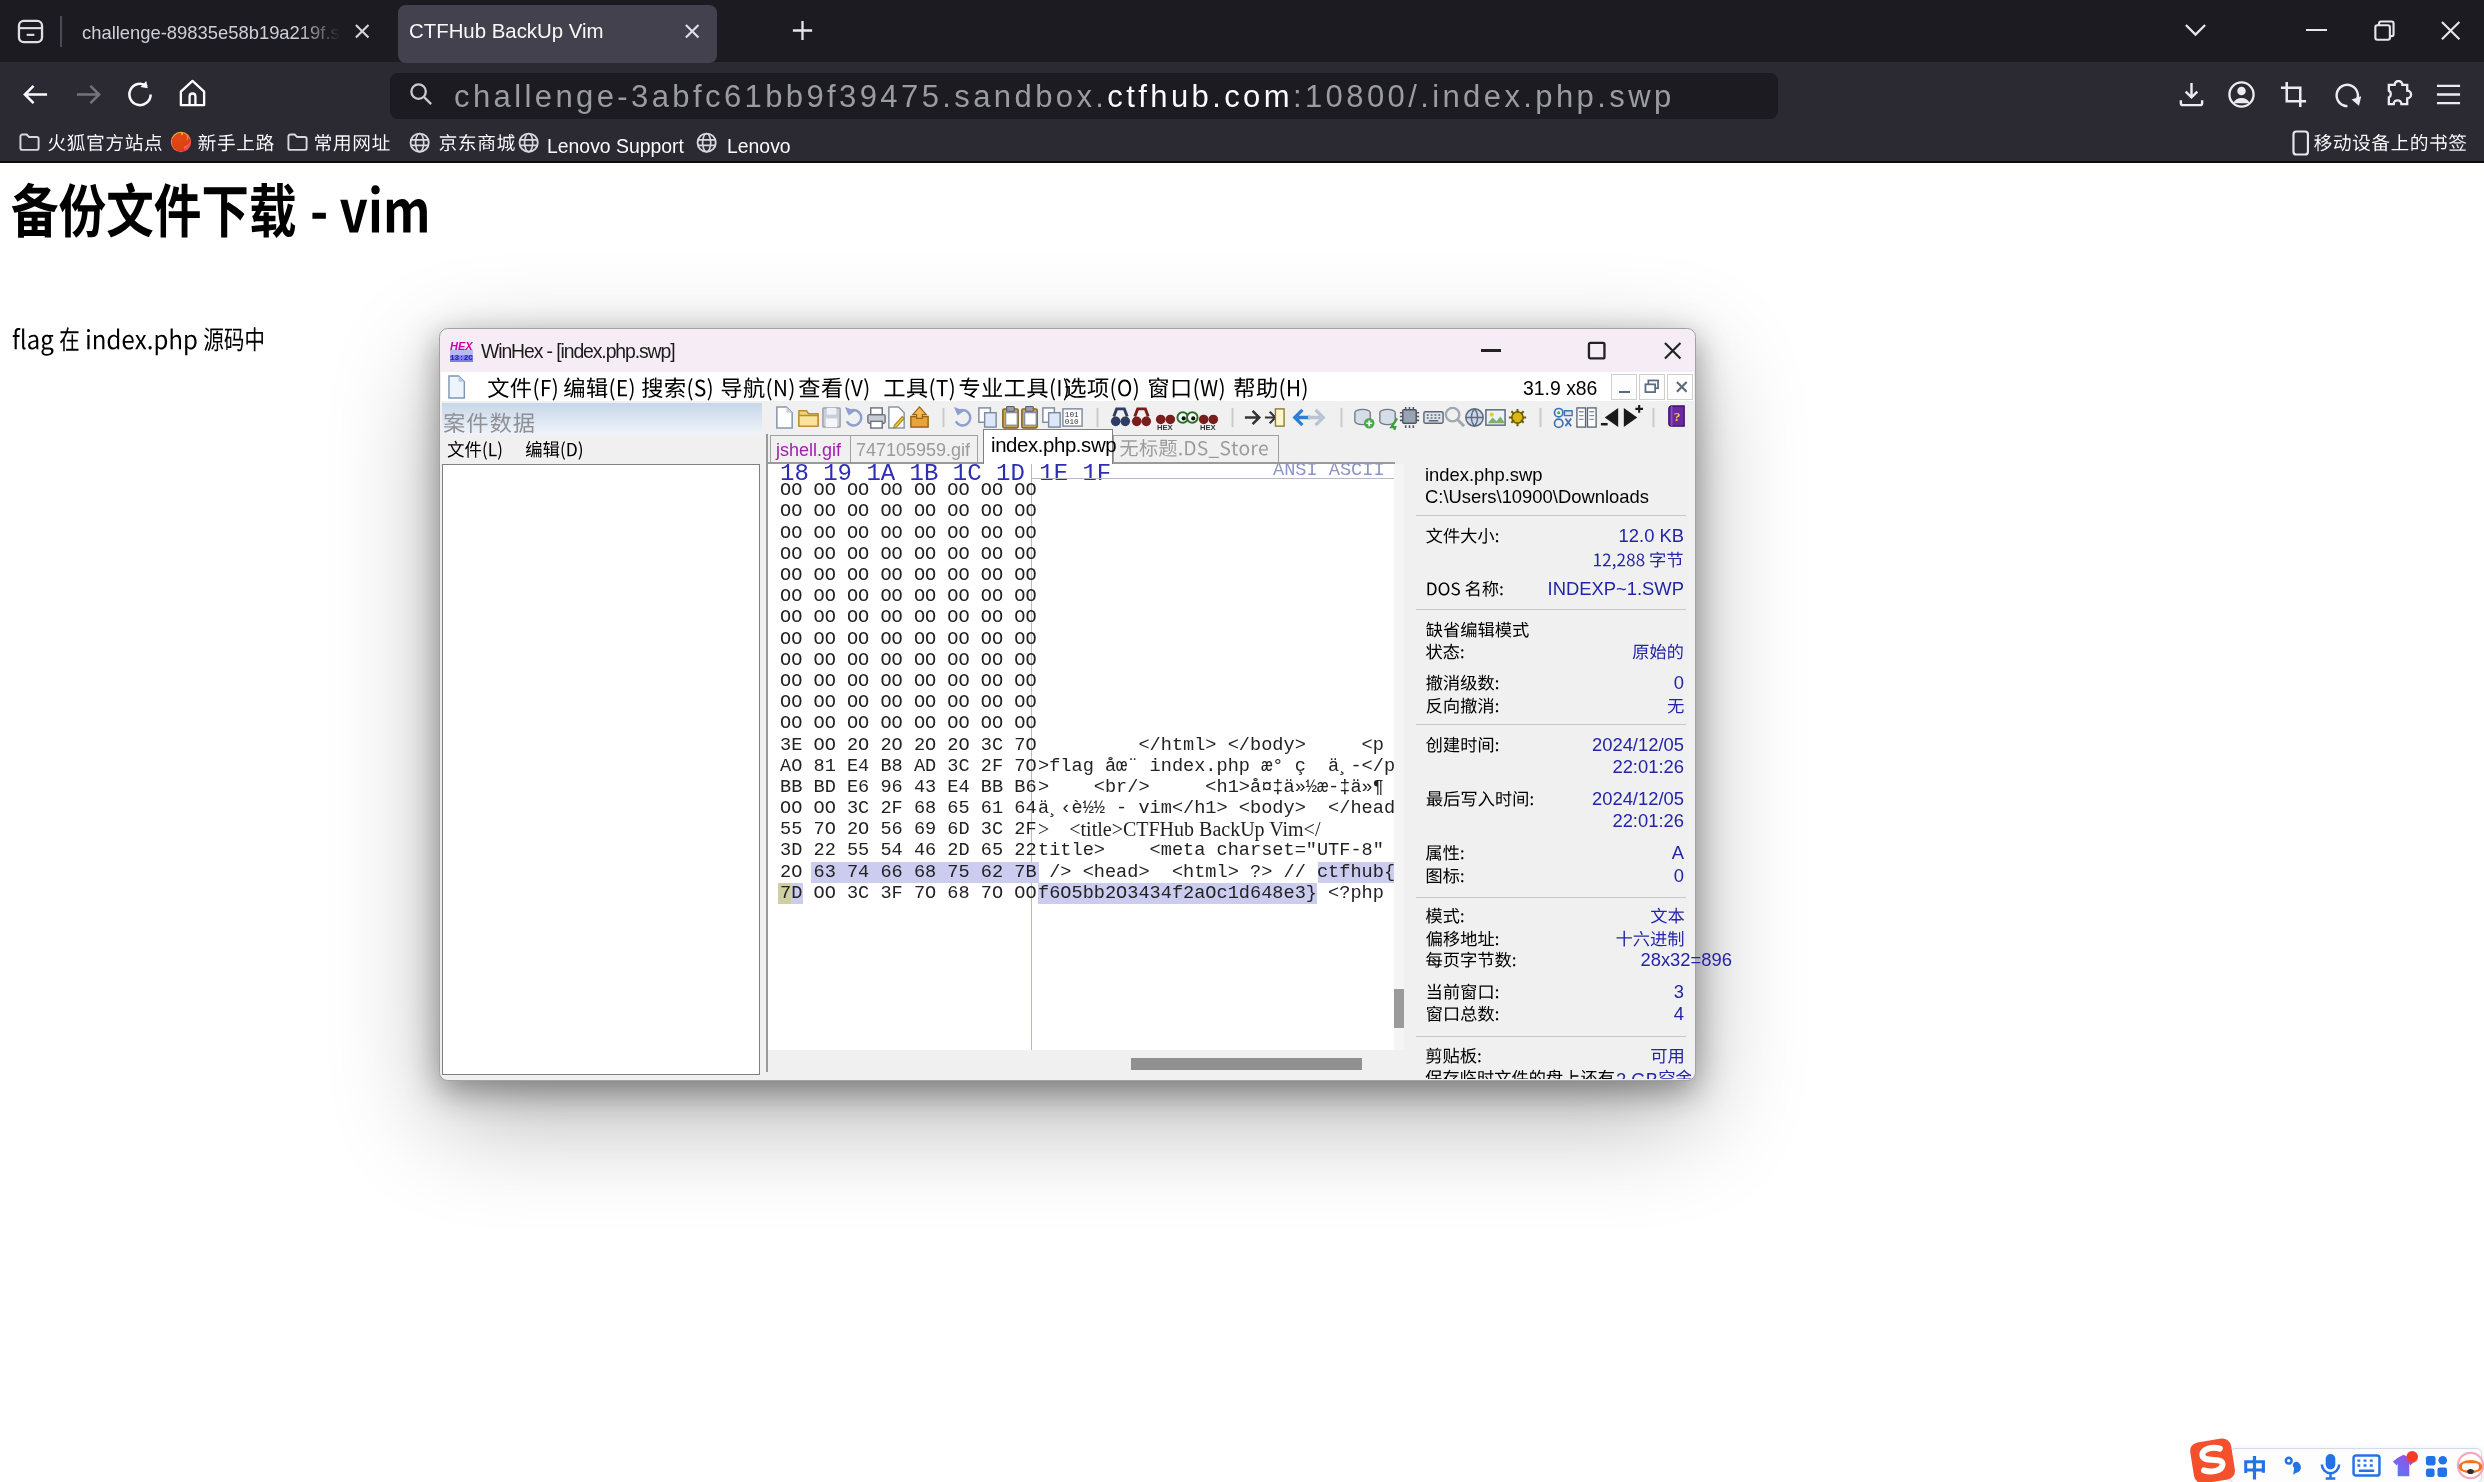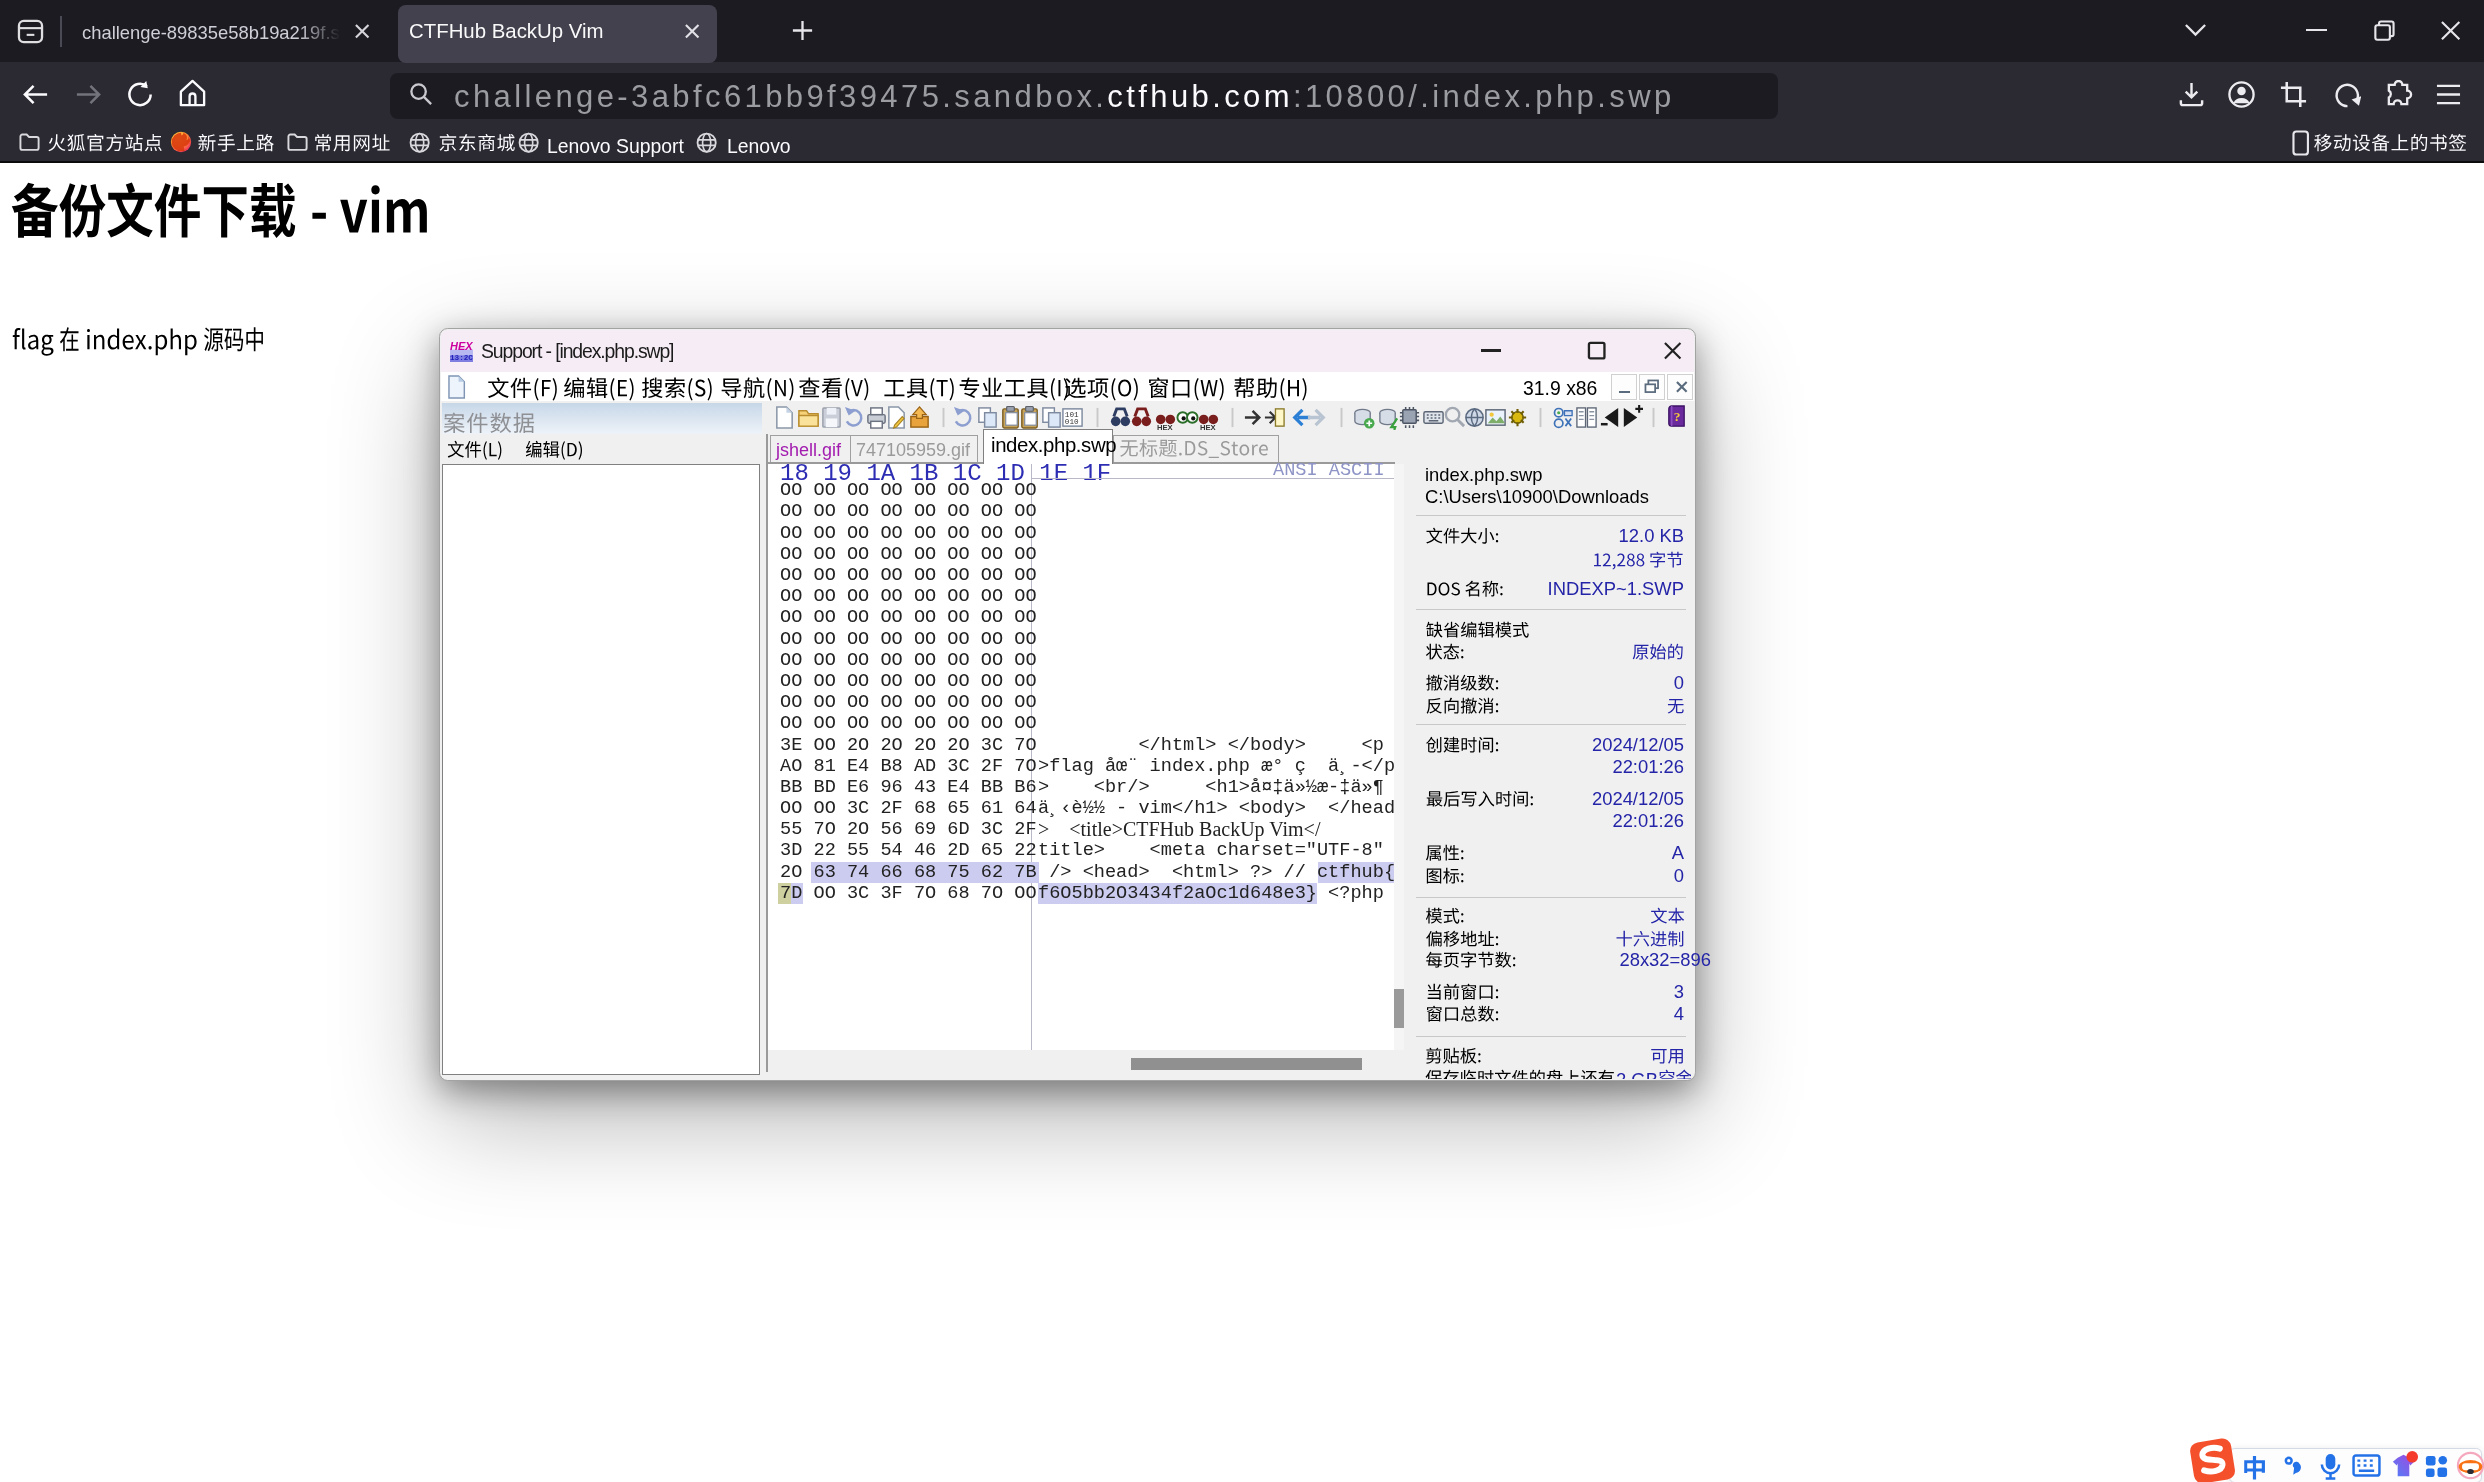--- a/index.html
+++ b/index.html
@@ -144,21 +144,21 @@
     <path d="M0.8 14.3H2.7V27H4.9V14.3H7.8V12.3H4.9V10C4.9 8.1 5.5 7.1 6.8 7.1C7.3 7.1 7.8 7.3 8.3 7.5L8.8 5.6C8.2 5.3 7.4 5.2 6.6 5.2C3.9 5.2 2.7 7 2.7 10V12.3L0.8 12.5ZM12.7 27.4C13.4 27.4 13.7 27.2 14.1 27.1L13.7 25.2C13.5 25.3 13.4 25.3 13.3 25.3C12.9 25.3 12.6 25 12.6 24.2V5.5H10.4V24.1C10.4 26.2 11.1 27.4 12.7 27.4ZM20.5 27.4C22.2 27.4 23.7 26.4 25 25.2H25.1L25.3 27H27.1V18C27.1 14.3 25.8 12 22.5 12C20.3 12 18.4 13 17.2 13.9L18 15.6C19.1 14.8 20.5 14 22.1 14C24.3 14 24.9 15.8 24.9 17.7C19.1 18.4 16.6 20 16.6 23.2C16.6 25.8 18.3 27.4 20.5 27.4ZM21.2 25.4C19.8 25.4 18.8 24.7 18.8 23C18.8 21.1 20.3 19.9 24.9 19.4V23.4C23.5 24.7 22.5 25.4 21.2 25.4ZM35.9 33.8C40.1 33.8 42.8 31.4 42.8 28.7C42.8 26.2 41.2 25.2 38.1 25.2H35.4C33.6 25.2 33.1 24.5 33.1 23.6C33.1 22.8 33.4 22.3 33.9 21.8C34.5 22.2 35.3 22.4 35.9 22.4C38.7 22.4 40.9 20.4 40.9 17.3C40.9 16 40.4 14.9 39.8 14.2H42.5V12.3H37.8C37.4 12.1 36.7 12 35.9 12C33.2 12 30.9 14 30.9 17.2C30.9 19 31.7 20.4 32.6 21.1V21.2C31.9 21.8 31.1 22.8 31.1 24C31.1 25.1 31.7 25.9 32.4 26.4V26.5C31.1 27.4 30.4 28.6 30.4 29.8C30.4 32.3 32.7 33.8 35.9 33.8ZM35.9 20.7C34.4 20.7 33.1 19.3 33.1 17.2C33.1 15 34.4 13.8 35.9 13.8C37.5 13.8 38.8 15 38.8 17.2C38.8 19.3 37.5 20.7 35.9 20.7ZM36.3 32C33.8 32 32.4 31.1 32.4 29.5C32.4 28.6 32.8 27.8 33.7 27C34.3 27.2 35 27.2 35.5 27.2H37.8C39.6 27.2 40.5 27.7 40.5 29.1C40.5 30.6 38.9 32 36.3 32ZM57 4.3C56.7 5.7 56.3 7.1 55.9 8.5H50V10.4H55.2C53.8 13.9 51.9 17.1 49.5 19.3C49.7 19.7 50.1 20.6 50.3 21.1C51.2 20.3 52 19.4 52.8 18.4V29.1H54.4V16C55.4 14.3 56.2 12.4 57 10.4H68.6V8.5H57.6C58 7.3 58.3 6 58.6 4.8ZM61.4 11.9V17.1H56.6V19H61.4V26.6H55.7V28.5H68.6V26.6H63V19H67.8V17.1H63V11.9ZM77.7 27H80V12.3H77.7ZM78.9 9.3C79.8 9.3 80.4 8.7 80.4 7.7C80.4 6.7 79.8 6.1 78.9 6.1C78 6.1 77.4 6.7 77.4 7.7C77.4 8.7 78 9.3 78.9 9.3ZM84.6 27H86.8V16.4C88.2 14.9 89.1 14.1 90.5 14.1C92.3 14.1 93.1 15.3 93.1 18V27H95.3V17.7C95.3 14 94.1 12 91.2 12C89.4 12 88 13.1 86.7 14.5H86.6L86.4 12.3H84.6ZM104.3 27.4C105.9 27.4 107.4 26.4 108.4 25.3H108.5L108.7 27H110.5V5.5H108.3V11.2L108.4 13.7C107.2 12.6 106.2 12 104.6 12C101.5 12 98.7 14.9 98.7 19.7C98.7 24.6 100.9 27.4 104.3 27.4ZM104.8 25.3C102.4 25.3 101.1 23.2 101.1 19.7C101.1 16.3 102.8 14 105 14C106.1 14 107.1 14.5 108.3 15.6V23.3C107.1 24.6 106 25.3 104.8 25.3ZM120.6 27.4C122.4 27.4 123.8 26.7 125 25.9L124.2 24.2C123.2 24.9 122.1 25.4 120.8 25.4C118.3 25.4 116.5 23.4 116.4 20.2H125.4C125.5 19.9 125.5 19.4 125.5 18.8C125.5 14.7 123.6 12 120.2 12C117.1 12 114.1 14.9 114.1 19.7C114.1 24.5 117 27.4 120.6 27.4ZM116.3 18.5C116.6 15.6 118.3 13.9 120.2 13.9C122.3 13.9 123.6 15.5 123.6 18.5ZM127 27H129.3L131.2 23.6C131.6 22.7 132.1 21.8 132.5 21H132.7C133.2 21.8 133.7 22.7 134.1 23.6L136.1 27H138.6L134.1 19.6L138.2 12.3H135.9L134.2 15.6C133.8 16.4 133.4 17.2 133 18H132.9C132.5 17.2 132 16.4 131.6 15.6L129.8 12.3H127.3L131.4 19.4ZM142.4 27.4C143.3 27.4 144.1 26.6 144.1 25.5C144.1 24.4 143.3 23.6 142.4 23.6C141.5 23.6 140.8 24.4 140.8 25.5C140.8 26.6 141.5 27.4 142.4 27.4ZM148.2 33.2H150.4V28.2L150.4 25.6C151.6 26.8 152.9 27.4 154.1 27.4C157.2 27.4 160 24.5 160 19.4C160 14.9 158.1 12 154.6 12C153 12 151.5 12.9 150.3 14H150.2L150 12.3H148.2ZM153.7 25.3C152.8 25.3 151.6 24.9 150.4 23.8V16C151.7 14.7 152.9 14 154 14C156.6 14 157.6 16.2 157.6 19.5C157.6 23.1 156 25.3 153.7 25.3ZM163.6 27H165.8V16.4C167.2 14.9 168.1 14.1 169.5 14.1C171.3 14.1 172.1 15.3 172.1 18V27H174.3V17.7C174.3 14 173 12 170.2 12C168.4 12 167 13.1 165.7 14.4L165.8 11.4V5.5H163.6ZM178.6 33.2H180.9V28.2L180.8 25.6C182.1 26.8 183.4 27.4 184.6 27.4C187.6 27.4 190.4 24.5 190.4 19.4C190.4 14.9 188.5 12 185.1 12C183.5 12 182 12.9 180.8 14H180.7L180.5 12.3H178.6ZM184.2 25.3C183.3 25.3 182.1 24.9 180.9 23.8V16C182.2 14.7 183.4 14 184.5 14C187.1 14 188.1 16.2 188.1 19.5C188.1 23.1 186.4 25.3 184.2 25.3ZM208.7 16H215.2V18.4H208.7ZM208.7 12.2H215.2V14.5H208.7ZM208 21.5C207.4 23.3 206.4 25.2 205.5 26.5C205.8 26.8 206.4 27.2 206.7 27.5C207.7 26.1 208.7 23.9 209.4 22ZM214 21.9C214.9 23.7 215.9 25.9 216.3 27.3L217.8 26.4C217.3 25.1 216.2 22.9 215.4 21.2ZM199.2 6C200.3 7 201.9 8.3 202.7 9.1L203.6 7.5C202.8 6.7 201.2 5.5 200.1 4.6ZM198.1 13.3C199.3 14.1 200.9 15.4 201.7 16.2L202.6 14.6C201.8 13.8 200.2 12.7 199 11.9ZM198.6 27.6 200 28.8C201 26.2 202.2 22.9 203.1 20L201.8 18.9C200.8 22 199.5 25.5 198.6 27.6ZM204.5 5.6V13C204.5 17.5 204.2 23.6 201.8 28C202.2 28.2 202.9 28.7 203.2 29.1C205.7 24.5 206 17.8 206 13V7.5H217.5V5.6ZM211.1 7.9C211 8.6 210.7 9.7 210.5 10.6H207.3V20H211.1V27C211.1 27.3 211 27.4 210.7 27.4C210.5 27.4 209.5 27.4 208.5 27.4C208.7 27.9 208.9 28.6 209 29.1C210.4 29.2 211.3 29.2 211.9 28.9C212.4 28.6 212.6 28.1 212.6 27.1V20H216.7V10.6H212C212.3 9.9 212.6 9.1 212.8 8.3ZM227.2 21.5V23.3H235.3V21.5ZM228.9 9.4C228.8 12.1 228.5 15.7 228.2 17.9H228.6L236.8 17.9C236.4 23.8 235.9 26.2 235.4 26.9C235.2 27.2 235 27.3 234.6 27.2C234.2 27.2 233.2 27.2 232.2 27.1C232.5 27.6 232.6 28.4 232.7 29C233.7 29.1 234.7 29.1 235.2 29C235.8 28.9 236.2 28.8 236.6 28.2C237.4 27.2 237.9 24.4 238.4 17.1C238.4 16.8 238.4 16.2 238.4 16.2H235.8C236.1 12.8 236.5 8.8 236.6 6L235.5 5.8L235.3 5.9H227.9V7.8H235C234.8 10.2 234.6 13.4 234.3 16.2H229.9C230.1 14.2 230.3 11.6 230.4 9.6ZM219.6 5.8V7.6H222.2C221.6 11.7 220.6 15.6 219.1 18.1C219.4 18.7 219.7 19.8 219.8 20.3C220.2 19.7 220.6 18.9 221 18.1V27.9H222.3V25.8H226.2V14.1H222.4C222.9 12 223.4 9.9 223.7 7.6H226.9V5.8ZM222.3 15.9H224.8V23.9H222.3ZM249.4 4.3V9.2H241.7V22H243.3V20.3H249.4V29.1H251.1V20.3H257.2V21.8H258.8V9.2H251.1V4.3ZM243.3 18.3V11.1H249.4V18.3ZM257.2 18.3H251.1V11.1H257.2Z" fill="#000000"></path>
   </svg>
 <div class="abs" style="left:439px;top:328px;width:1257px;height:753px;background:#f0f0f0;border:1.9px solid #a3a3a3;border-radius:8.7px;box-shadow:0 9.7px 33px rgba(0,0,0,0.38),0 37px 107px rgba(0,0,0,0.30)"></div>
 <div class="abs" style="left:441px;top:330px;width:1253px;height:42px;background:#f6ecf5;border-radius:6.8px 6.8px 0 0"></div>
 <svg class="abs" style="left:450px;top:340px" width="23" height="22" viewBox="0 0 24 23">
     <rect x="0" y="10" width="24" height="13" fill="#b9b9f2"></rect>
     <rect x="0" y="16" width="24" height="7" fill="#7f7fe2"></rect>
     <text x="0" y="10" font-family="Liberation Sans" font-weight="bold" font-style="italic" font-size="11.5" fill="#cc00a0">HEX</text>
     <text x="0" y="21" font-family="Liberation Mono" font-weight="bold" font-size="8" fill="#2222bb">13:2C</text>
   </svg>
-<div class="t" style="left:481px;top:340px;font-size:19.4px;letter-spacing:-1.1px;color:#1b1b1b">Support - [index.php.swp]</div>
+<div class="t" style="left:481px;top:340px;font-size:19.4px;letter-spacing:-1.1px;color:#1b1b1b">WinHex - [index.php.swp]</div>
 <div class="abs" style="left:1481px;top:349px;width:20.4px;height:2.5px;background:#222"></div>
 <svg class="abs" style="left:1587px;top:341px" width="19.4" height="19.4" viewBox="0 0 20 20">
     <rect x="2" y="2" width="16" height="16" rx="1.5" fill="none" stroke="#222" stroke-width="2.4"></rect>
   </svg>
 <svg class="abs" style="left:1663px;top:341px" width="19.4" height="19.4" viewBox="0 0 20 20">
     <path d="M2 2 L18 18 M18 2 L2 18" stroke="#222" stroke-width="2.2"></path>
   </svg>
 <div class="abs" style="left:441px;top:372px;width:1253px;height:29px;background:#ffffff"></div>
 <svg class="abs" style="left:446px;top:375px" width="21.3" height="24" viewBox="0 0 22 25">
     <path d="M3 1 h10 l6 6 v17 H3 Z" fill="#eef4fc" stroke="#7f95b4" stroke-width="1.5"></path>
@@ -512,21 +512,21 @@
   </svg>
 <svg style="position:absolute;left:1425px;top:928px;overflow:visible" width="77" height="23" viewBox="0 0 79 24">
     <path d="M6.4 4.8V8.5C6.4 11.3 6.3 15.5 5.1 18.5C5.4 18.6 5.9 19 6.1 19.3C7.4 16.3 7.6 12.2 7.7 9.2H16.5V4.8H12.4C12.2 4.2 11.8 3.4 11.4 2.8L10.2 3.1C10.5 3.6 10.8 4.3 11 4.8ZM5 3C4 5.7 2.3 8.4 0.5 10.1C0.8 10.4 1.2 11.1 1.3 11.4C1.9 10.8 2.5 10.1 3.1 9.2V19.4H4.4V7.3C5.1 6 5.8 4.7 6.3 3.3ZM7.7 6H15.1V8.1H7.7ZM15.6 11.5V14.2H14V11.5ZM7.9 10.4V19.4H9V15.3H10.5V18.9H11.4V15.3H13V18.8H14V15.3H15.6V18.1C15.6 18.2 15.6 18.3 15.4 18.3C15.3 18.3 14.8 18.3 14.3 18.3C14.4 18.6 14.6 19 14.6 19.3C15.4 19.3 15.9 19.3 16.3 19.1C16.6 18.9 16.7 18.6 16.7 18.1V10.4ZM9 14.2V11.5H10.5V14.2ZM11.4 11.5H13V14.2H11.4ZM24.1 3C22.9 3.6 20.8 4.1 19 4.5C19.2 4.8 19.4 5.2 19.4 5.5C20.1 5.4 20.8 5.3 21.6 5.1V8H18.8V9.3H21.3C20.7 11.4 19.6 13.7 18.6 15C18.8 15.3 19.1 15.9 19.3 16.3C20.1 15.1 20.9 13.3 21.6 11.4V19.5H22.8V11.2C23.4 12 24 13 24.2 13.6L25 12.5C24.7 12 23.3 10.2 22.8 9.7V9.3H25.1V8H22.8V4.8C23.6 4.6 24.4 4.4 25 4.1ZM27.2 7.4C27.8 7.8 28.5 8.3 28.9 8.7C27.7 9.4 26.3 9.9 24.9 10.2C25.1 10.5 25.5 10.9 25.6 11.3C29.2 10.3 32.7 8.4 34.2 5L33.4 4.6L33.1 4.6H29.8C30.2 4.1 30.5 3.6 30.9 3.2L29.5 2.9C28.7 4.2 27.1 5.7 24.8 6.8C25.1 7 25.5 7.5 25.8 7.8C26.9 7.2 27.8 6.5 28.6 5.8H32.4C31.8 6.6 31 7.4 30 8C29.5 7.6 28.8 7.1 28.2 6.7ZM28.1 14.5C28.8 15 29.6 15.6 30.1 16.1C28.5 17.3 26.5 18 24.5 18.4C24.7 18.7 25.1 19.2 25.2 19.5C29.6 18.5 33.7 16.1 35.2 11.4L34.4 11L34.1 11.1H31C31.4 10.6 31.7 10.2 32 9.7L30.6 9.4C29.7 11 27.8 12.9 25.1 14.1C25.4 14.3 25.8 14.8 26 15.1C27.6 14.3 28.9 13.3 30 12.2H33.5C32.9 13.5 32.1 14.5 31.1 15.4C30.6 14.8 29.8 14.2 29.1 13.8ZM43.7 4.6V9.5L41.8 10.3L42.3 11.5L43.7 10.9V16.6C43.7 18.5 44.3 19 46.4 19C46.9 19 50.3 19 50.8 19C52.7 19 53.2 18.2 53.4 15.8C53 15.7 52.5 15.5 52.1 15.2C52 17.3 51.8 17.8 50.8 17.8C50.1 17.8 47 17.8 46.4 17.8C45.2 17.8 45 17.6 45 16.6V10.3L47.4 9.3V15.4H48.7V8.8L51.2 7.7C51.2 10.6 51.2 12.6 51.1 13C51 13.4 50.9 13.5 50.6 13.5C50.4 13.5 49.8 13.5 49.4 13.5C49.5 13.8 49.6 14.3 49.7 14.7C50.2 14.7 50.9 14.7 51.4 14.5C51.9 14.4 52.3 14.1 52.4 13.3C52.5 12.6 52.5 9.9 52.5 6.5L52.6 6.3L51.6 5.9L51.4 6.1L51.1 6.4L48.7 7.4V2.9H47.4V7.9L45 8.9V4.6ZM36.6 15.2 37.1 16.6C38.7 15.9 40.8 15 42.7 14.1L42.4 12.9L40.3 13.7V8.5H42.5V7.2H40.3V3.1H39.1V7.2H36.8V8.5H39.1V14.3C38.1 14.6 37.3 15 36.6 15.2ZM61.8 6.8V17.5H59.6V18.8H71.3V17.5H67.2V10.4H71V9.1H67.2V3H65.8V17.5H63.1V6.8ZM54.6 15.1 55.1 16.4C56.8 15.7 59 14.8 61.1 13.9L60.8 12.7L58.5 13.6V8.5H60.9V7.2H58.5V3.1H57.3V7.2H54.8V8.5H57.3V14.1C56.3 14.5 55.4 14.8 54.6 15.1ZM74.5 11C75.2 11 75.7 10.5 75.7 9.7C75.7 9 75.2 8.5 74.5 8.5C73.8 8.5 73.3 9 73.3 9.7C73.3 10.5 73.8 11 74.5 11ZM74.5 18.2C75.2 18.2 75.7 17.7 75.7 17C75.7 16.2 75.2 15.7 74.5 15.7C73.8 15.7 73.3 16.2 73.3 17C73.3 17.7 73.8 18.2 74.5 18.2Z" fill="#000"></path>
   </svg>
 <svg style="position:absolute;left:1615px;top:928px;overflow:visible" width="72" height="23" viewBox="0 0 74 24">
     <path d="M8.3 2.9V9.6H1V11H8.3V19.4H9.8V11H17.1V9.6H9.8V2.9ZM19 7.7V9H35V7.7ZM23.5 11.1C22.4 13.8 20.5 16.6 18.8 18.4C19.2 18.6 19.8 19.1 20.1 19.3C21.8 17.4 23.7 14.4 25 11.6ZM28.9 11.6C30.6 14 32.7 17.3 33.7 19.2L35.1 18.4C34 16.5 31.8 13.3 30.1 11ZM25.3 3.4C25.9 4.6 26.7 6.3 27 7.3L28.5 6.7C28.1 5.7 27.3 4.1 26.7 3ZM37.5 4C38.4 4.9 39.7 6.2 40.2 7L41.3 6.2C40.7 5.4 39.4 4.1 38.4 3.3ZM49 3.3V6.2H46V3.3H44.7V6.2H42.1V7.5H44.7V9.6L44.6 10.7H42V12H44.5C44.2 13.3 43.6 14.7 42.3 15.7C42.6 15.9 43.1 16.4 43.2 16.7C44.8 15.4 45.5 13.7 45.8 12H49V16.6H50.3V12H53V10.7H50.3V7.5H52.6V6.2H50.3V3.3ZM46 7.5H49V10.7H46L46 9.6ZM40.7 9.4H36.9V10.7H39.4V15.8C38.6 16.1 37.6 16.9 36.7 18L37.6 19.2C38.5 18 39.4 16.9 40 16.9C40.4 16.9 41 17.5 41.7 18C43 18.8 44.5 19 46.7 19C48.4 19 51.7 18.8 53 18.8C53 18.4 53.2 17.7 53.4 17.4C51.6 17.6 48.9 17.7 46.8 17.7C44.7 17.7 43.2 17.6 42 16.8C41.4 16.5 41.1 16.1 40.7 15.9ZM66.2 4.5V14.5H67.4V4.5ZM69.4 3.1V17.6C69.4 17.9 69.3 18 69 18C68.7 18 67.7 18 66.6 17.9C66.8 18.4 67 19 67 19.4C68.4 19.4 69.4 19.3 69.9 19.1C70.5 18.9 70.7 18.5 70.7 17.6V3.1ZM56.6 3.3C56.2 5.1 55.6 6.9 54.7 8.1C55.1 8.2 55.7 8.4 55.9 8.6C56.2 8 56.6 7.4 56.8 6.7H59.2V8.6H54.8V9.8H59.2V11.7H55.6V18H56.9V12.9H59.2V19.4H60.5V12.9H63V16.6C63 16.8 62.9 16.8 62.7 16.8C62.5 16.9 62 16.9 61.2 16.8C61.4 17.2 61.5 17.7 61.6 18C62.6 18 63.3 18 63.7 17.8C64.1 17.6 64.2 17.2 64.2 16.6V11.7H60.5V9.8H64.9V8.6H60.5V6.7H64.2V5.5H60.5V3H59.2V5.5H57.3C57.5 4.9 57.7 4.2 57.8 3.6Z" fill="#2424a8"></path>
   </svg>
 <svg style="position:absolute;left:1425px;top:949px;overflow:visible" width="94" height="23" viewBox="0 0 97 24">
     <path d="M7 9.8C8.2 10.3 9.5 11.1 10.2 11.8H4.8L5.2 8.9H13.5L13.4 11.8H10.3L11.1 11C10.4 10.3 9 9.5 7.8 9ZM0.8 11.8V13H3.3C3.1 14.5 2.9 16 2.6 17.1H3.4L13 17.1C12.9 17.6 12.7 18 12.6 18.1C12.4 18.3 12.3 18.4 12 18.4C11.6 18.4 10.8 18.4 9.9 18.3C10 18.6 10.2 19.1 10.2 19.4C11.1 19.4 12 19.5 12.5 19.4C13.1 19.4 13.4 19.2 13.8 18.8C14 18.5 14.2 18 14.3 17.1H16.6V15.9H14.5C14.5 15.1 14.6 14.1 14.7 13H17.3V11.8H14.7L14.8 8.4C14.8 8.2 14.9 7.7 14.9 7.7H4C3.9 8.9 3.7 10.4 3.5 11.8ZM13.1 15.9H10.2L10.8 15.2C10 14.5 8.6 13.6 7.4 13H13.3C13.3 14.2 13.2 15.1 13.1 15.9ZM6.6 13.7C7.7 14.3 9.1 15.2 9.8 15.9H4.2L4.7 13H7.3ZM4.9 2.8C3.9 5.1 2.4 7.4 0.7 8.8C1 9 1.6 9.4 1.9 9.6C2.9 8.7 3.9 7.3 4.8 5.9H16.6V4.7H5.5C5.7 4.2 6 3.7 6.2 3.2ZM26.4 9.7V12.9C26.4 14.9 25.6 17 18.9 18.3C19.2 18.6 19.6 19.2 19.7 19.4C26.7 17.9 27.7 15.4 27.7 13V9.7ZM27.8 16C29.9 17 32.6 18.5 33.9 19.5L34.8 18.4C33.4 17.4 30.7 16 28.6 15.1ZM21.1 7.3V15.7H22.5V8.6H31.7V15.7H33.1V7.3H26.6C26.9 6.7 27.3 5.9 27.6 5.1H34.8V3.9H19.3V5.1H26.1C25.9 5.8 25.5 6.6 25.3 7.3ZM44.3 11.5V12.6H37.2V13.9H44.3V17.7C44.3 18 44.2 18.1 43.9 18.1C43.5 18.1 42.4 18.1 41.2 18.1C41.4 18.4 41.7 19 41.7 19.4C43.3 19.4 44.2 19.4 44.9 19.2C45.5 19 45.7 18.6 45.7 17.8V13.9H52.7V12.6H45.7V11.9C47.3 11.1 48.9 9.9 50 8.7L49.1 8L48.8 8.1H40.2V9.4H47.4C46.5 10.2 45.3 10.9 44.3 11.5ZM43.6 3.2C44 3.6 44.3 4.2 44.5 4.8H37.4V8.5H38.8V6H51.2V8.5H52.6V4.8H46.1C45.9 4.2 45.4 3.3 44.9 2.8ZM55.8 9.3V10.5H60.5V19.4H61.9V10.5H67.9V15.2C67.9 15.5 67.8 15.6 67.4 15.6C67.1 15.6 65.9 15.6 64.5 15.6C64.7 16 64.9 16.6 65 17C66.7 17 67.8 17 68.5 16.8C69.1 16.5 69.3 16.1 69.3 15.3V9.3ZM65.4 2.9V4.9H60.6V2.9H59.2V4.9H55V6.2H59.2V8.3H60.6V6.2H65.4V8.3H66.8V6.2H71V4.9H66.8V2.9ZM80 3.2C79.7 3.9 79.1 5 78.6 5.6L79.5 6C80 5.5 80.6 4.6 81.1 3.7ZM73.6 3.7C74.1 4.5 74.5 5.5 74.7 6.1L75.7 5.7C75.6 5 75.1 4 74.6 3.3ZM79.4 13.3C79 14.3 78.4 15 77.7 15.7C77 15.4 76.3 15 75.7 14.8C75.9 14.3 76.2 13.8 76.4 13.3ZM74 15.2C74.9 15.6 75.9 16 76.8 16.5C75.6 17.3 74.2 17.9 72.7 18.3C73 18.5 73.3 19 73.4 19.3C75 18.8 76.6 18.1 77.9 17.1C78.5 17.5 79 17.8 79.4 18.1L80.3 17.2C79.9 16.9 79.3 16.6 78.8 16.3C79.7 15.3 80.5 14 80.9 12.4L80.2 12.1L80 12.2H77L77.4 11.2L76.2 11C76.1 11.4 75.9 11.8 75.7 12.2H73.3V13.3H75.2C74.8 14 74.4 14.7 74 15.2ZM76.6 2.9V6.2H72.9V7.3H76.2C75.3 8.5 74 9.6 72.7 10.2C73 10.4 73.3 10.9 73.4 11.2C74.5 10.6 75.7 9.6 76.6 8.5V10.7H77.9V8.3C78.8 8.9 79.8 9.8 80.3 10.2L81.1 9.2C80.6 8.9 79 7.9 78.2 7.3H81.6V6.2H77.9V2.9ZM83.3 3C82.9 6.2 82.1 9.2 80.7 11.1C80.9 11.3 81.5 11.7 81.7 11.9C82.2 11.3 82.5 10.5 82.9 9.6C83.3 11.4 83.8 13 84.5 14.4C83.5 16.1 82.1 17.4 80.1 18.4C80.4 18.7 80.7 19.2 80.9 19.5C82.7 18.5 84.1 17.3 85.2 15.7C86.1 17.2 87.2 18.4 88.6 19.3C88.8 18.9 89.2 18.5 89.5 18.2C88 17.4 86.8 16.1 85.9 14.4C86.8 12.6 87.4 10.3 87.8 7.6H89.1V6.4H83.9C84.2 5.4 84.4 4.3 84.6 3.2ZM86.6 7.6C86.3 9.7 85.8 11.5 85.2 13C84.5 11.4 84 9.6 83.7 7.6ZM92.5 11C93.2 11 93.7 10.5 93.7 9.7C93.7 9 93.2 8.5 92.5 8.5C91.8 8.5 91.3 9 91.3 9.7C91.3 10.5 91.8 11 92.5 11ZM92.5 18.2C93.2 18.2 93.7 17.7 93.7 17C93.7 16.2 93.2 15.7 92.5 15.7C91.8 15.7 91.3 16.2 91.3 17C91.3 17.7 91.8 18.2 92.5 18.2Z" fill="#000"></path>
   </svg>
-<div class="t" style="left:auto;right:773px;top:949px;font-size:18.4px;color:#2424a8">28x32=896</div>
+<div class="t" style="left:auto;right:752px;top:949px;font-size:18.4px;color:#2424a8">28x32=896</div>
 <svg style="position:absolute;left:1425px;top:981px;overflow:visible" width="77" height="23" viewBox="0 0 79 24">
     <path d="M2.2 4.2C3.1 5.4 4.1 7.2 4.5 8.4L5.8 7.8C5.4 6.6 4.4 4.9 3.4 3.7ZM14.4 3.5C13.9 4.9 12.9 6.8 12.1 8L13.3 8.5C14.1 7.3 15.1 5.5 15.9 4ZM2.1 17.3V18.7H14.2V19.5H15.6V9.3H9.7V2.9H8.2V9.3H2.4V10.6H14.2V13.2H3V14.5H14.2V17.3ZM28.9 8.7V16.1H30.1V8.7ZM32.5 8.2V17.7C32.5 18 32.4 18.1 32.1 18.1C31.8 18.1 30.9 18.1 29.8 18.1C30 18.4 30.2 19 30.3 19.4C31.6 19.4 32.6 19.4 33.1 19.1C33.7 18.9 33.9 18.5 33.9 17.8V8.2ZM31 2.8C30.6 3.7 29.9 4.9 29.3 5.7H23.9L24.8 5.4C24.5 4.7 23.7 3.6 23 2.9L21.7 3.3C22.4 4.1 23.1 5 23.4 5.7H19V7H35V5.7H30.9C31.4 5 31.9 4.1 32.5 3.3ZM25.4 12.6V14.4H21.4V12.6ZM25.4 11.5H21.4V9.7H25.4ZM20.1 8.6V19.4H21.4V15.5H25.4V17.9C25.4 18.1 25.3 18.2 25 18.2C24.8 18.2 24 18.2 23.1 18.2C23.2 18.5 23.4 19 23.5 19.4C24.7 19.4 25.5 19.4 26 19.1C26.5 18.9 26.7 18.6 26.7 17.9V8.6ZM42.7 5.9C41.3 7 39.3 7.9 37.5 8.4L38.2 9.4C40.1 8.9 42.2 7.8 43.7 6.5ZM46.4 6.6C48.2 7.4 50.6 8.7 51.7 9.6L52.6 8.7C51.4 7.8 49 6.6 47.2 5.9ZM43.8 7.7C43.5 8.2 43 8.9 42.6 9.5H39V19.5H40.3V18.7H49.8V19.4H51.2V9.5H44C44.4 9.1 44.8 8.5 45.2 8ZM40.3 17.7V10.5H49.8V17.7ZM42.6 14.1C43.3 14.3 44.1 14.7 44.8 15.1C43.7 15.8 42.3 16.3 41 16.5C41.2 16.8 41.5 17.1 41.6 17.4C43.1 17 44.6 16.5 45.8 15.6C46.8 16.1 47.6 16.6 48.1 17.1L48.9 16.3C48.3 15.9 47.5 15.4 46.7 15C47.5 14.2 48.2 13.4 48.7 12.3L48 11.9L47.8 12H43.7C43.9 11.7 44 11.4 44.2 11.1L43.1 10.9C42.7 11.8 42 12.8 40.9 13.6C41.2 13.7 41.5 14 41.7 14.3C42.3 13.8 42.7 13.3 43.1 12.9H47.2C46.8 13.5 46.3 14 45.7 14.5C44.9 14.1 44 13.7 43.2 13.4ZM43.7 3.1C43.9 3.5 44.1 4 44.3 4.4H37.4V7.3H38.7V5.5H51.2V7.2H52.6V4.4H45.9C45.7 3.9 45.4 3.3 45.1 2.8ZM56.3 4.8V19H57.7V17.5H68.3V18.9H69.8V4.8ZM57.7 16.1V6.1H68.3V16.1ZM74.5 11C75.2 11 75.7 10.5 75.7 9.7C75.7 9 75.2 8.5 74.5 8.5C73.8 8.5 73.3 9 73.3 9.7C73.3 10.5 73.8 11 74.5 11ZM74.5 18.2C75.2 18.2 75.7 17.7 75.7 17C75.7 16.2 75.2 15.7 74.5 15.7C73.8 15.7 73.3 16.2 73.3 17C73.3 17.7 73.8 18.2 74.5 18.2Z" fill="#000"></path>
   </svg>
 <div class="t" style="left:auto;right:800px;top:981px;font-size:18.4px;color:#2424a8">3</div>
 <svg style="position:absolute;left:1425px;top:1003px;overflow:visible" width="77" height="23" viewBox="0 0 79 24">
     <path d="M6.7 5.9C5.3 7 3.3 7.9 1.5 8.4L2.2 9.4C4.1 8.9 6.2 7.8 7.7 6.5ZM10.4 6.6C12.2 7.4 14.6 8.7 15.7 9.6L16.6 8.7C15.4 7.8 13 6.6 11.2 5.9ZM7.8 7.7C7.5 8.2 7 8.9 6.6 9.5H3V19.5H4.3V18.7H13.8V19.4H15.2V9.5H8C8.4 9.1 8.8 8.5 9.2 8ZM4.3 17.7V10.5H13.8V17.7ZM6.6 14.1C7.3 14.3 8.1 14.7 8.8 15.1C7.7 15.8 6.3 16.3 5 16.5C5.2 16.8 5.5 17.1 5.6 17.4C7.1 17 8.6 16.5 9.8 15.6C10.8 16.1 11.6 16.6 12.1 17.1L12.9 16.3C12.3 15.9 11.5 15.4 10.7 15C11.5 14.2 12.2 13.4 12.7 12.3L12 11.9L11.8 12H7.7C7.9 11.7 8 11.4 8.2 11.1L7.1 10.9C6.7 11.8 6 12.8 4.9 13.6C5.2 13.7 5.5 14 5.7 14.3C6.3 13.8 6.7 13.3 7.1 12.9H11.2C10.8 13.5 10.3 14 9.7 14.5C8.9 14.1 8 13.7 7.2 13.4ZM7.7 3.1C7.9 3.5 8.1 4 8.3 4.4H1.4V7.3H2.7V5.5H15.2V7.2H16.6V4.4H9.9C9.7 3.9 9.4 3.3 9.1 2.8ZM20.3 4.8V19H21.7V17.5H32.3V18.9H33.8V4.8ZM21.7 16.1V6.1H32.3V16.1ZM49.7 14.1C50.7 15.4 51.8 17.1 52.1 18.2L53.2 17.5C52.8 16.4 51.8 14.8 50.7 13.6ZM43.4 13.2C44.6 14 46 15.2 46.6 16.1L47.6 15.3C47 14.4 45.6 13.2 44.4 12.4ZM41.1 13.7V17.4C41.1 18.8 41.6 19.2 43.8 19.2C44.2 19.2 47.3 19.2 47.8 19.2C49.5 19.2 49.9 18.7 50.1 16.7C49.7 16.6 49.1 16.4 48.8 16.2C48.7 17.8 48.6 18 47.7 18C47 18 44.4 18 43.8 18C42.7 18 42.5 17.9 42.5 17.4V13.7ZM38.5 13.9C38.1 15.3 37.5 16.9 36.8 17.8L38 18.4C38.8 17.4 39.4 15.7 39.7 14.2ZM40.8 7.8H49.3V11H40.8ZM39.3 6.5V12.3H50.8V6.5H47.8C48.5 5.6 49.1 4.5 49.7 3.5L48.3 2.9C47.8 4 47.1 5.5 46.4 6.5H42.7L43.7 6C43.4 5.1 42.6 3.9 41.8 3L40.6 3.5C41.4 4.4 42.1 5.7 42.4 6.5ZM62 3.2C61.6 3.9 61.1 5 60.6 5.6L61.5 6C62 5.5 62.6 4.6 63.1 3.7ZM55.6 3.7C56.1 4.5 56.5 5.5 56.7 6.1L57.7 5.7C57.6 5 57.1 4 56.6 3.3ZM61.4 13.3C61 14.3 60.4 15 59.7 15.7C59 15.4 58.3 15 57.7 14.8C57.9 14.3 58.2 13.8 58.4 13.3ZM56 15.2C56.9 15.6 57.9 16 58.8 16.5C57.6 17.3 56.2 17.9 54.7 18.3C55 18.5 55.3 19 55.4 19.3C57 18.8 58.6 18.1 59.9 17.1C60.5 17.5 61 17.8 61.4 18.1L62.3 17.2C61.9 16.9 61.3 16.6 60.8 16.3C61.7 15.3 62.5 14 62.9 12.4L62.2 12.1L62 12.2H59L59.4 11.2L58.2 11C58.1 11.4 57.9 11.8 57.7 12.2H55.3V13.3H57.1C56.8 14 56.4 14.7 56 15.2ZM58.6 2.9V6.2H54.9V7.3H58.2C57.3 8.5 56 9.6 54.7 10.2C55 10.4 55.3 10.9 55.4 11.2C56.5 10.6 57.7 9.6 58.6 8.5V10.7H59.9V8.3C60.8 8.9 61.8 9.8 62.3 10.2L63.1 9.2C62.6 8.9 61 7.9 60.2 7.3H63.6V6.2H59.9V2.9ZM65.3 3C64.9 6.2 64.1 9.2 62.7 11.1C62.9 11.3 63.5 11.7 63.7 11.9C64.2 11.3 64.5 10.5 64.9 9.6C65.3 11.4 65.8 13 66.5 14.4C65.5 16.1 64.1 17.4 62.1 18.4C62.4 18.7 62.7 19.2 62.9 19.5C64.7 18.5 66.1 17.3 67.2 15.7C68.1 17.2 69.2 18.4 70.6 19.3C70.8 18.9 71.2 18.5 71.5 18.2C70 17.4 68.8 16.1 67.9 14.4C68.8 12.6 69.4 10.3 69.8 7.6H71.1V6.4H65.9C66.2 5.4 66.4 4.3 66.6 3.2ZM68.6 7.6C68.3 9.7 67.8 11.5 67.2 13C66.5 11.4 66 9.6 65.7 7.6ZM74.5 11C75.2 11 75.7 10.5 75.7 9.7C75.7 9 75.2 8.5 74.5 8.5C73.8 8.5 73.3 9 73.3 9.7C73.3 10.5 73.8 11 74.5 11ZM74.5 18.2C75.2 18.2 75.7 17.7 75.7 17C75.7 16.2 75.2 15.7 74.5 15.7C73.8 15.7 73.3 16.2 73.3 17C73.3 17.7 73.8 18.2 74.5 18.2Z" fill="#000"></path>
   </svg>
 <div class="t" style="left:auto;right:800px;top:1003px;font-size:18.4px;color:#2424a8">4</div>
 <div class="abs" style="left:1416px;top:1036px;width:270px;height:1px;background:#c8c8c8"></div>
 <svg style="position:absolute;left:1425px;top:1045px;overflow:visible" width="59" height="23" viewBox="0 0 61 24">

